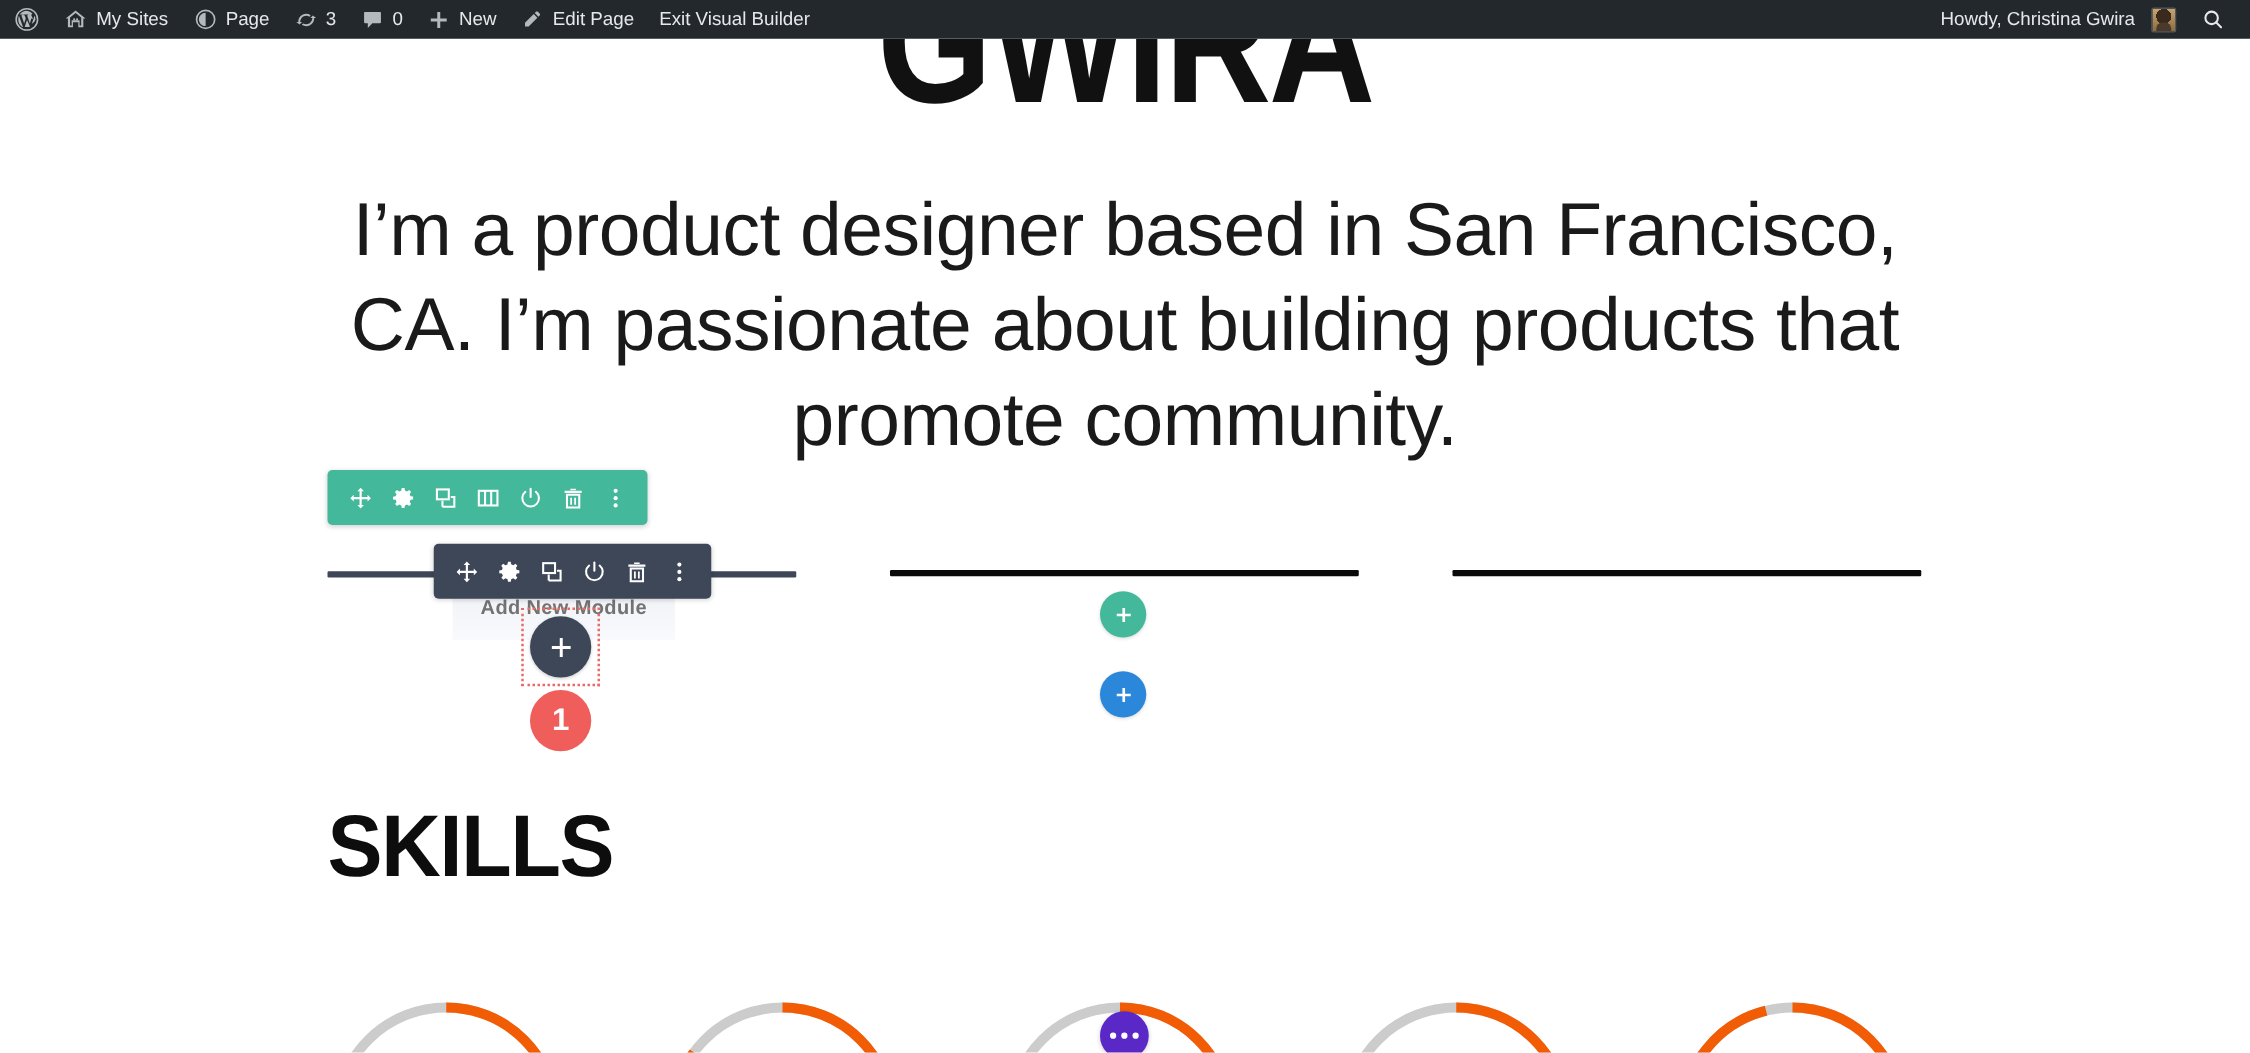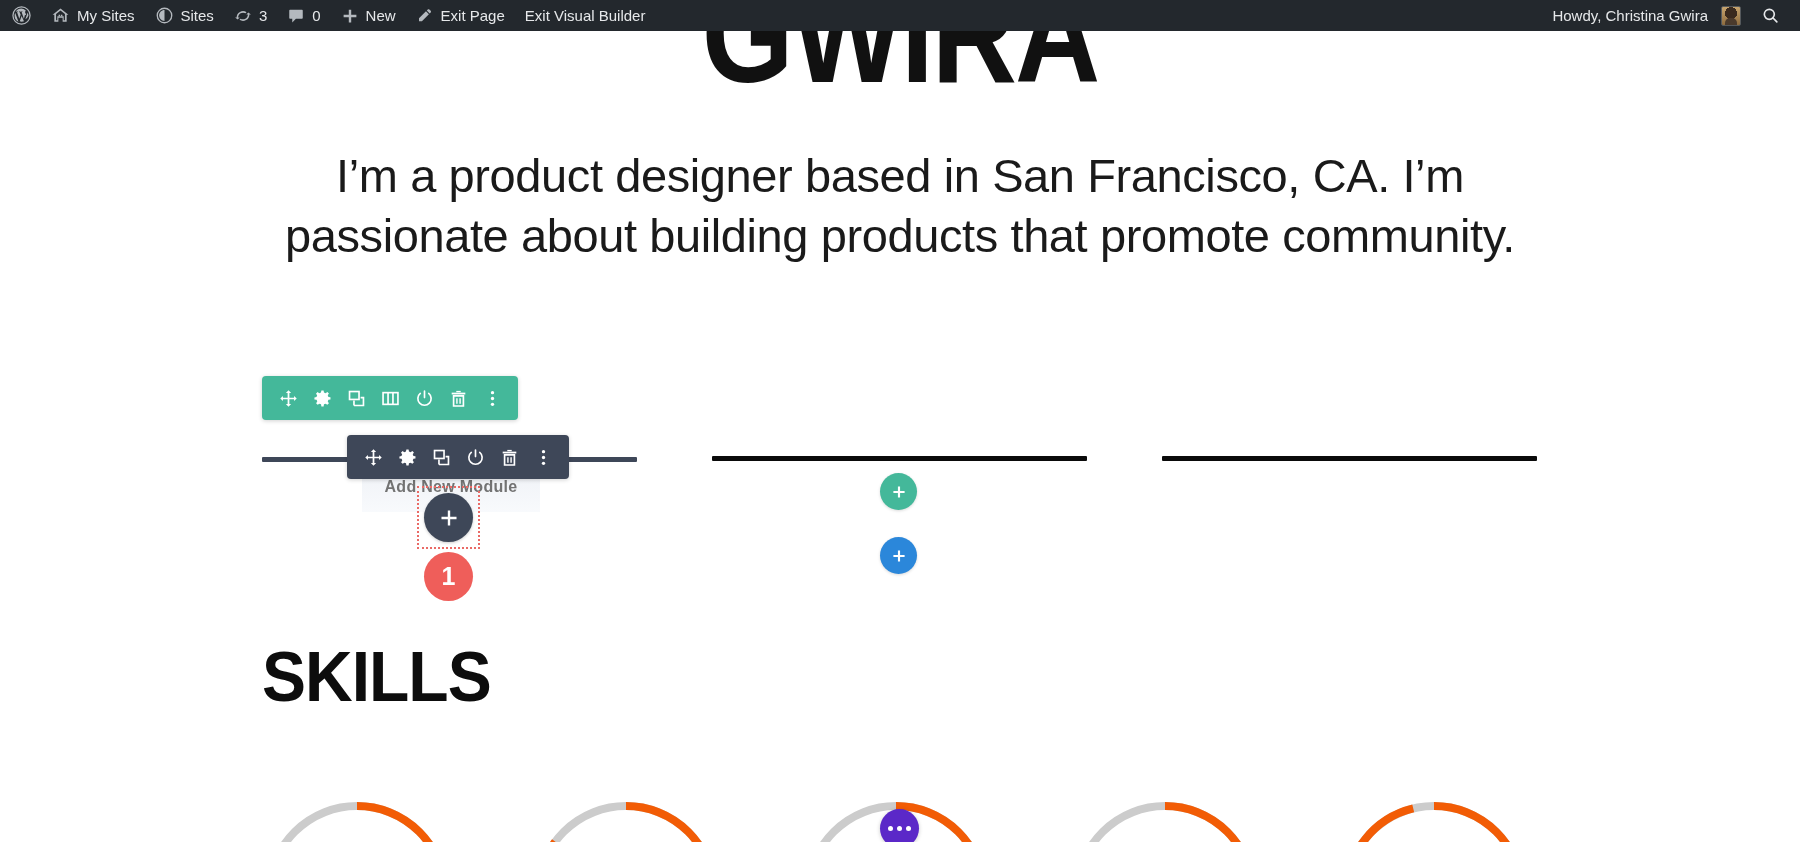--- a/index.html
+++ b/index.html
@@ -76,21 +76,21 @@
     letter-spacing: -2px;
     color: #111111;
     line-height: 1;
     transform: scaleY(1.18);
   }
 
   .lede {
     position: absolute;
     top: 115px; left: 250px; width: 1300px;
     text-align: center;
-    font-size: 47px;
+    font-size: 60px;
     line-height: 1.27;
     font-weight: 400;
     color: #1a1a1a;
     letter-spacing: -0.4px;
   }
 
   
   .divider {
     position: absolute;
     height: 5px;
@@ -244,21 +244,21 @@
     </div>
 
     <div class="ab-item">
       <span class="ab-ico">
         <svg width="19" height="19" viewBox="0 0 24 24" fill="#b4b9be">
           <path d="M12 2a10 10 0 1 0 0 20 10 10 0 0 0 0-20zm0 1.7a8.3 8.3 0 1 1 0 16.6 8.3 8.3 0 0 1 0-16.6z"></path>
           <path d="M12 5.2c-3.75 0-6.8 3.05-6.8 6.8s3.05 6.8 6.8 6.8V5.2z"></path>
           <circle cx="14.8" cy="9.3" r="1.35" fill="#23282d"></circle>
         </svg>
       </span>
-      <span>Sites</span>
+      <span>Page</span>
     </div>
 
     <div class="ab-item">
       <span class="ab-ico">
         <svg width="18" height="18" viewBox="0 0 24 24" fill="#b4b9be">
           <path d="M19.1 7.2 16.4 9.9h2.1a6.6 6.6 0 0 1-9.9 5.7l-1.3 1.5a8.5 8.5 0 0 0 13.2-7.2h2.1L19.1 7.2zM4.9 16.8l2.7-2.7H5.5a6.6 6.6 0 0 1 9.9-5.7l1.3-1.5A8.5 8.5 0 0 0 3.5 14.1H1.4l3.5 2.7z"></path>
         </svg>
       </span>
       <span class="ab-count">3</span>
     </div>
@@ -280,21 +280,21 @@
       </span>
       <span>New</span>
     </div>
 
     <div class="ab-item">
       <span class="ab-ico">
         <svg width="18" height="18" viewBox="0 0 24 24" fill="#b4b9be">
           <path d="M17.8 3.3c-.6-.6-1.5-.6-2.1 0l-1.3 1.3 3.9 3.9 1.3-1.3c.6-.6.6-1.5 0-2.1l-1.8-1.8zM13.3 5.7 4 15v3.9h3.9l9.3-9.3-3.9-3.9z"></path>
         </svg>
       </span>
-      <span>Exit Page</span>
+      <span>Edit Page</span>
     </div>
 
     <div class="ab-item">
       <span>Exit Visual Builder</span>
     </div>
 
   </div>
 
   <div class="ab-right">
     <div class="ab-item">

